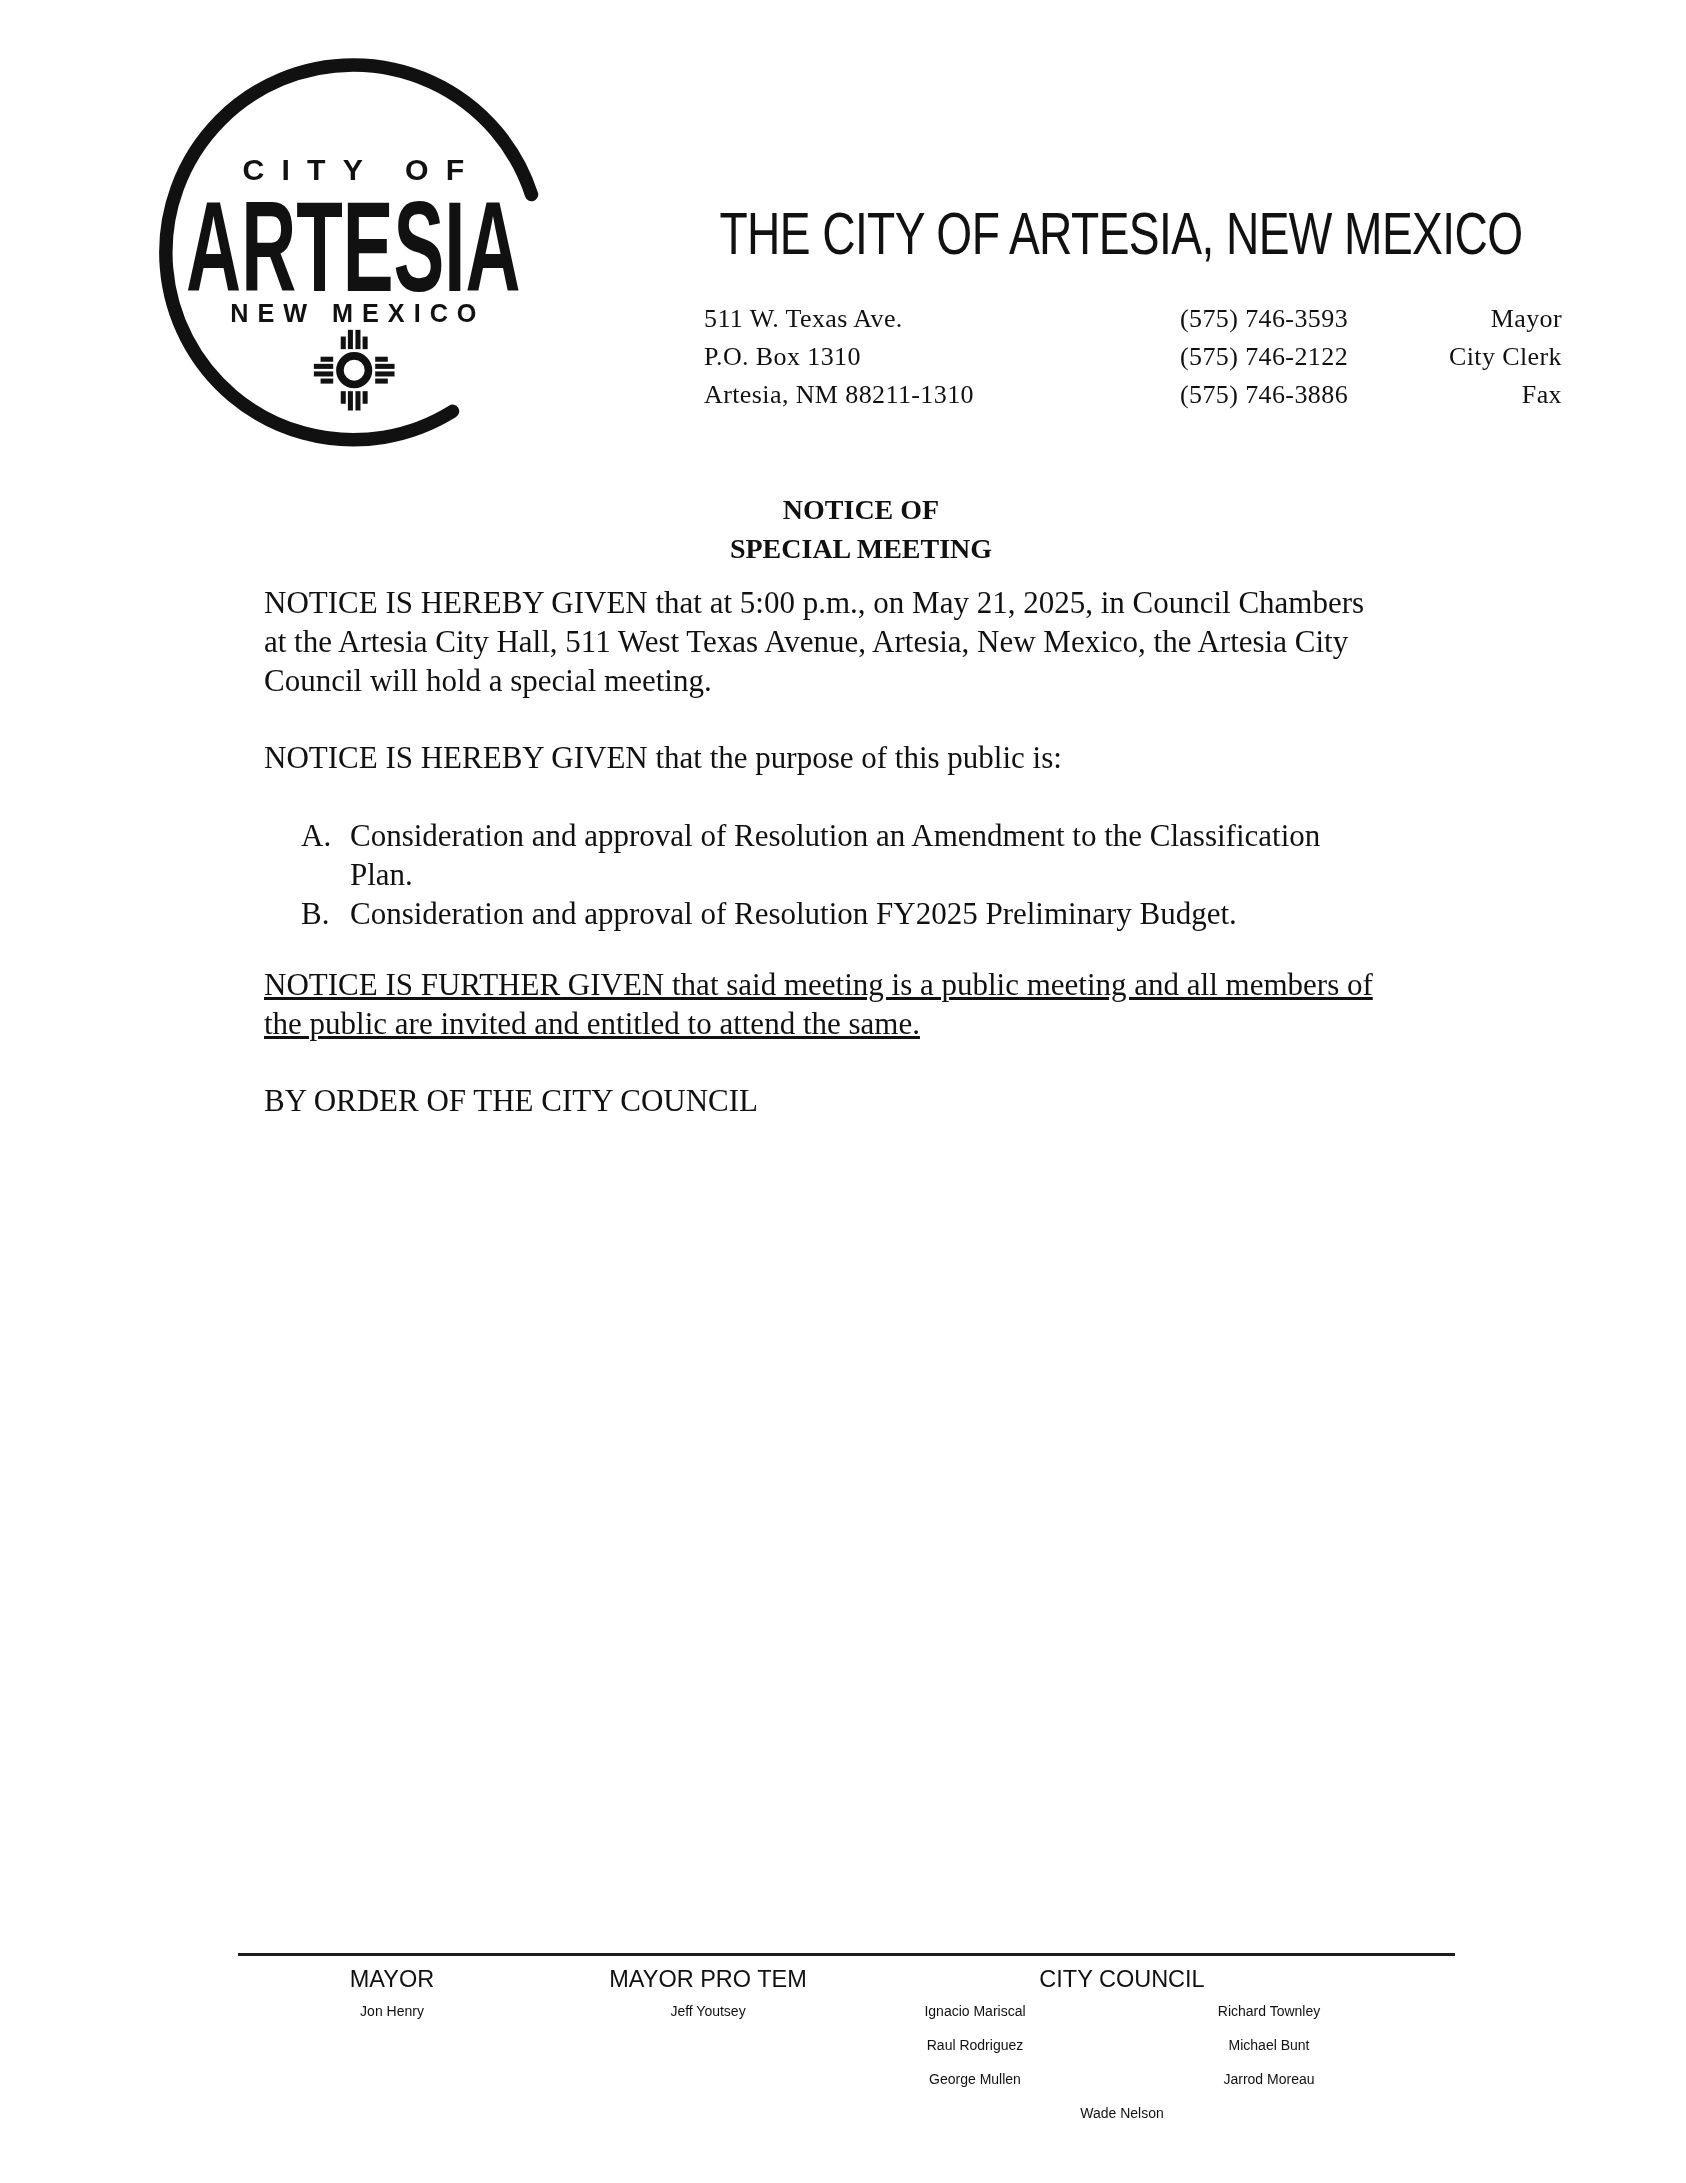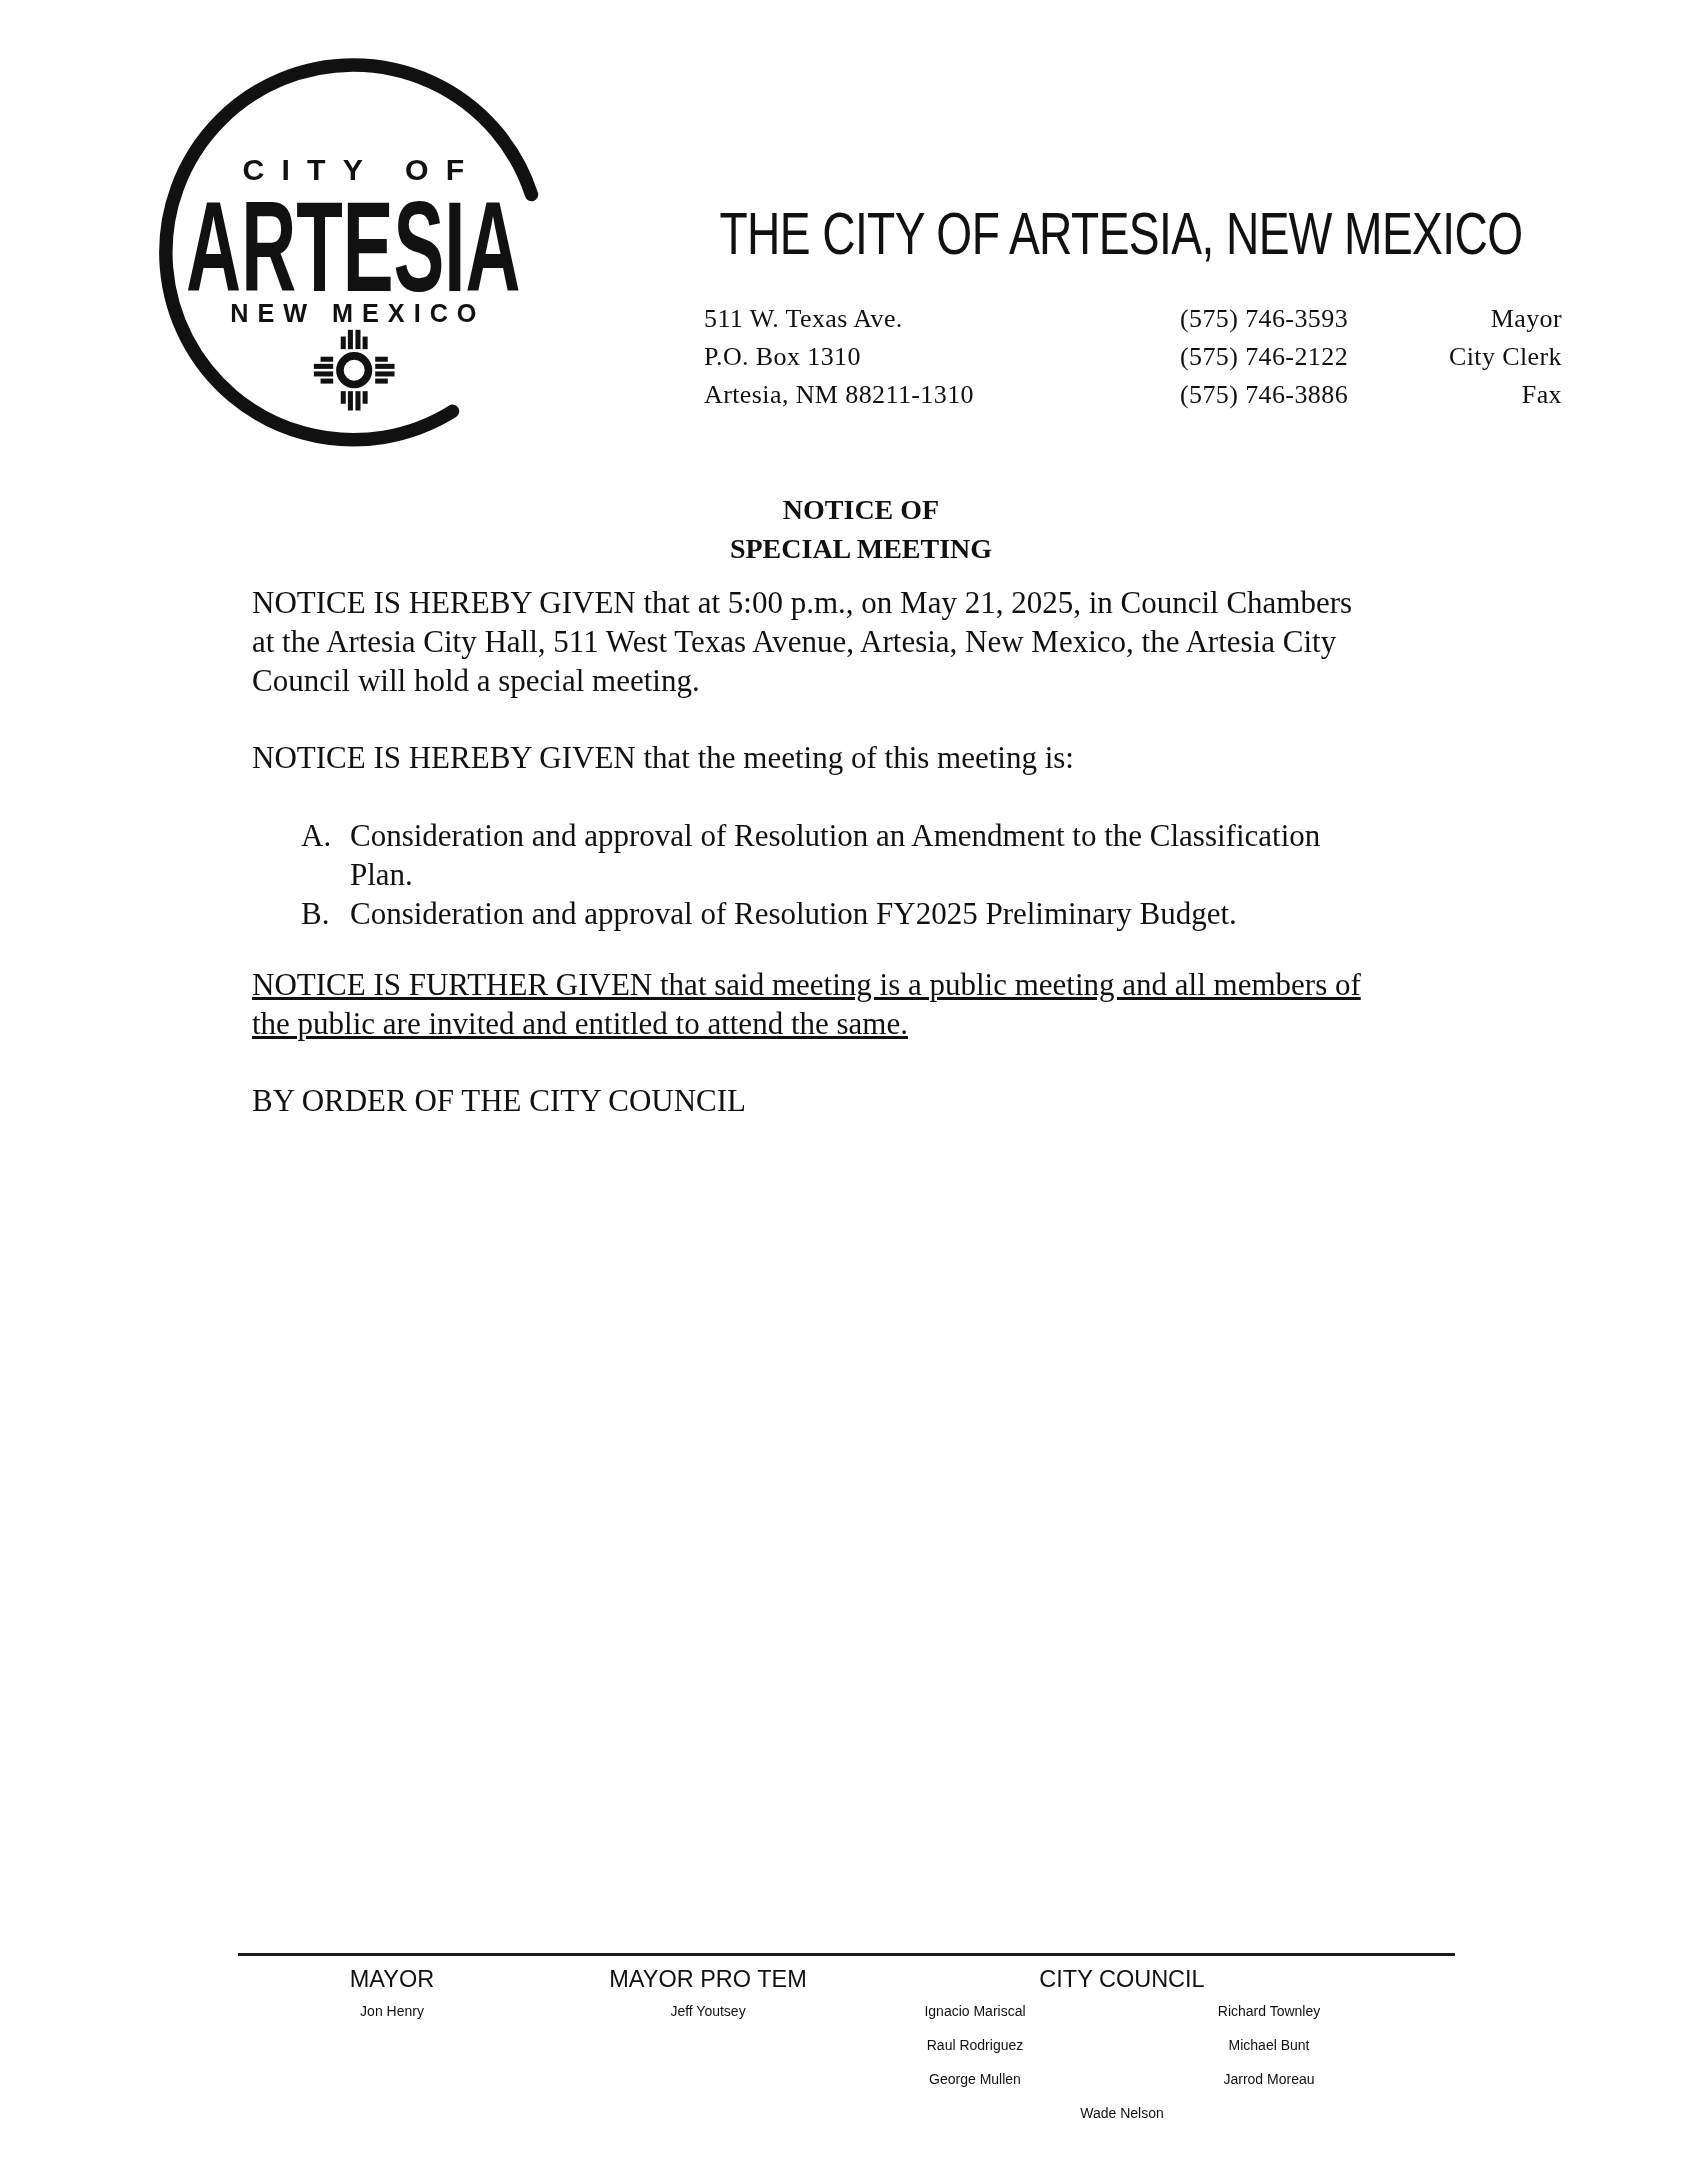--- a/index.html
+++ b/index.html
@@ -53,21 +53,21 @@
     width: 1226px;
     font-size: 31px;
     line-height: 39px;
   }
   .notice-heading {
     text-align: center;
     font-weight: bold;
     font-size: 28px;
     line-height: 39px;
   }
-  .para { white-space: pre-line; margin: 4px; }
+  .para { white-space: pre-line; margin: 16px; }
   .p1 { margin-top: 15px; }
   .p2 { margin-top: 38px; }
   .agenda { margin-top: 39px; }
   .agenda-item { display: flex; }
   .agenda-marker { margin-left: 53px; width: 49px; flex: 0 0 49px; }
   .agenda-text { flex: 1; white-space: pre-line; }
   .p3 { margin-top: 32px; text-decoration: underline; }
   .p4 { margin-top: 38px; }
   .signature { margin-top: 79px; }
 
@@ -152,21 +152,21 @@
   <div class="doc">
     <div class="notice-heading">
       <div>NOTICE OF</div>
       <div>SPECIAL MEETING</div>
     </div>
 
     <p class="para p1">NOTICE IS HEREBY GIVEN that at 5:00 p.m., on May 21, 2025, in Council Chambers
 at the Artesia City Hall, 511 West Texas Avenue, Artesia, New Mexico, the Artesia City
 Council will hold a special meeting.</p>
 
-    <p class="para p2">NOTICE IS HEREBY GIVEN that the meeting of this meeting is:</p>
+    <p class="para p2">NOTICE IS HEREBY GIVEN that the purpose of this public is:</p>
 
     <div class="agenda">
       <div class="agenda-item">
         <div class="agenda-marker">A.</div>
         <div class="agenda-text">Consideration and approval of Resolution an Amendment to the Classification
 Plan.</div>
       </div>
       <div class="agenda-item">
         <div class="agenda-marker">B.</div>
         <div class="agenda-text">Consideration and approval of Resolution FY2025 Preliminary Budget.</div>

